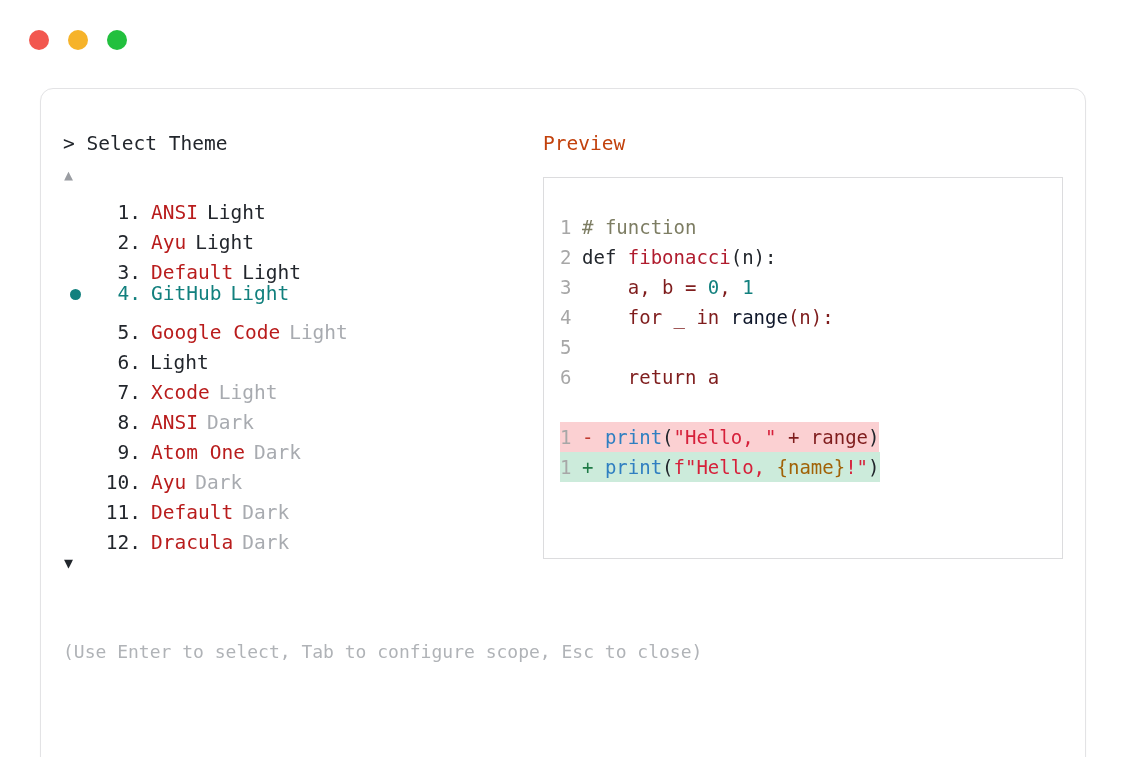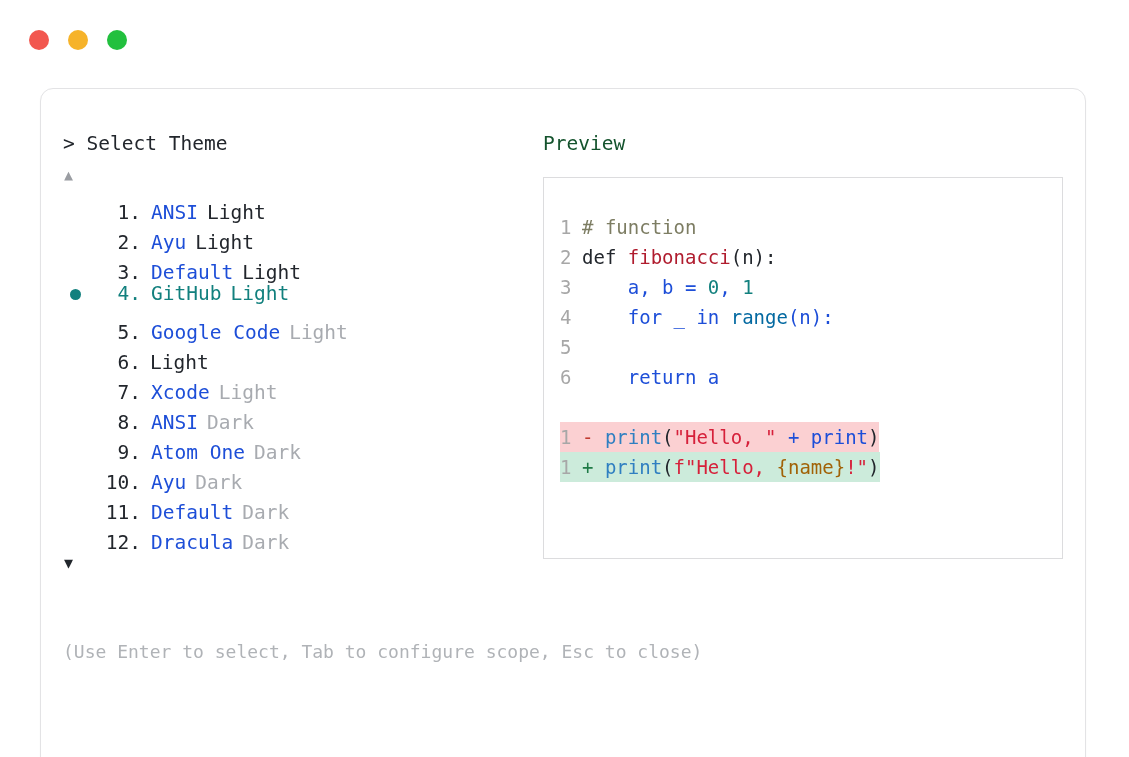--- a/index.html
+++ b/index.html
@@ -120,21 +120,21 @@
   }
   .theme-item.selected .bullet { display: block; }
   .idx {
     width: 48px;
     flex: 0 0 48px;
     text-align: right;
     color: #22262c;
   }
   .name {
     padding-left: 10px;
-    color: #1d4ed8;
+    color: #b91c1c;
   }
   .variant {
     padding-left: 9px;
     color: #a8abb0;
   }
   .theme-item.selected .idx,
   .theme-item.selected .name,
   .theme-item.selected .variant {
     color: #12807e;
   }
@@ -143,21 +143,21 @@
   
   .right-col {
     position: absolute;
     left: 502px;
     top: 42px;
     width: 522px;
   }
   .preview-label {
     font-size: 19.5px;
     line-height: 26px;
-    color: #14532d;
+    color: #c2410c;
     white-space: pre;
   }
   .preview-box {
     margin-top: 20px;
     width: 520px;
     height: 382px;
     box-sizing: border-box;
     border: 1px solid #dcdcde;
     background: #ffffff;
   }
@@ -171,26 +171,26 @@
     font-size: 19px;
     line-height: 30px;
     white-space: pre;
   }
   .ln {
     width: 22px;
     flex: 0 0 22px;
     text-align: left;
     color: #a7a7a7;
   }
-  .code-text { color: #1d4ed8; }
+  .code-text { color: #7f1d1d; }
   .tok-comment { color: #7d7d63; margin-top: 10px; }
   .tok-kw      { color: #22262c; }
   .tok-fn      { color: #b01c2e; }
   .tok-num     { color: #12807e; }
-  .tok-builtin { color: #0369a1; }
+  .tok-builtin { color: #0f172a; }
   .tok-str     { color: #d6203a; }
   .tok-call    { color: #2f7fc1; }
   .tok-punct   { color: #22262c; }
   .tok-brace   { color: #a16207; }
   .tok-bang    { color: #d6203a; }
 
   .code-gap { height: 30px; }
 
   .diff-line {
     display: flex;
@@ -259,21 +259,21 @@
         <div class="preview-label">Preview</div>
         <div class="preview-box">
           <div class="code">
               <div class="code-line"><span class="ln">1</span><span><span class="tok-comment"># function</span></span></div>
               <div class="code-line"><span class="ln">2</span><span><span class="tok-kw">def </span><span class="tok-fn">fibonacci</span><span class="tok-punct">(n):</span></span></div>
               <div class="code-line"><span class="ln">3</span><span><span class="code-text">    a, b = </span><span class="tok-num">0</span><span class="code-text">, </span><span class="tok-num">1</span></span></div>
               <div class="code-line"><span class="ln">4</span><span><span class="code-text">    for _ in </span><span class="tok-builtin">range</span><span class="code-text">(n):</span></span></div>
               <div class="code-line"><span class="ln">5</span></div>
               <div class="code-line"><span class="ln">6</span><span><span class="code-text">    return a</span></span></div>
               <div class="code-gap"></div>
-              <div class="diff-line del"><span class="ln">1</span><span class="diff-sign-del">- </span><span><span class="tok-call">print</span><span class="tok-punct">(</span><span class="tok-str">"Hello, "</span><span class="code-text"> + print</span><span class="tok-punct">)</span></span></div>
+              <div class="diff-line del"><span class="ln">1</span><span class="diff-sign-del">- </span><span><span class="tok-call">print</span><span class="tok-punct">(</span><span class="tok-str">"Hello, "</span><span class="code-text"> + range</span><span class="tok-punct">)</span></span></div>
               <div class="diff-line add"><span class="ln">1</span><span class="diff-sign-add">+ </span><span><span class="tok-call">print</span><span class="tok-punct">(</span><span class="tok-str">f"Hello, </span><span class="tok-brace">{name}</span><span class="tok-bang">!</span><span class="tok-str">"</span><span class="tok-punct">)</span></span></div>
             </div>
         </div>
       </div>
 
       <div class="hint">(Use Enter to select, Tab to configure scope, Esc to close)</div>
     </div>
   </div>
 </div>
 

